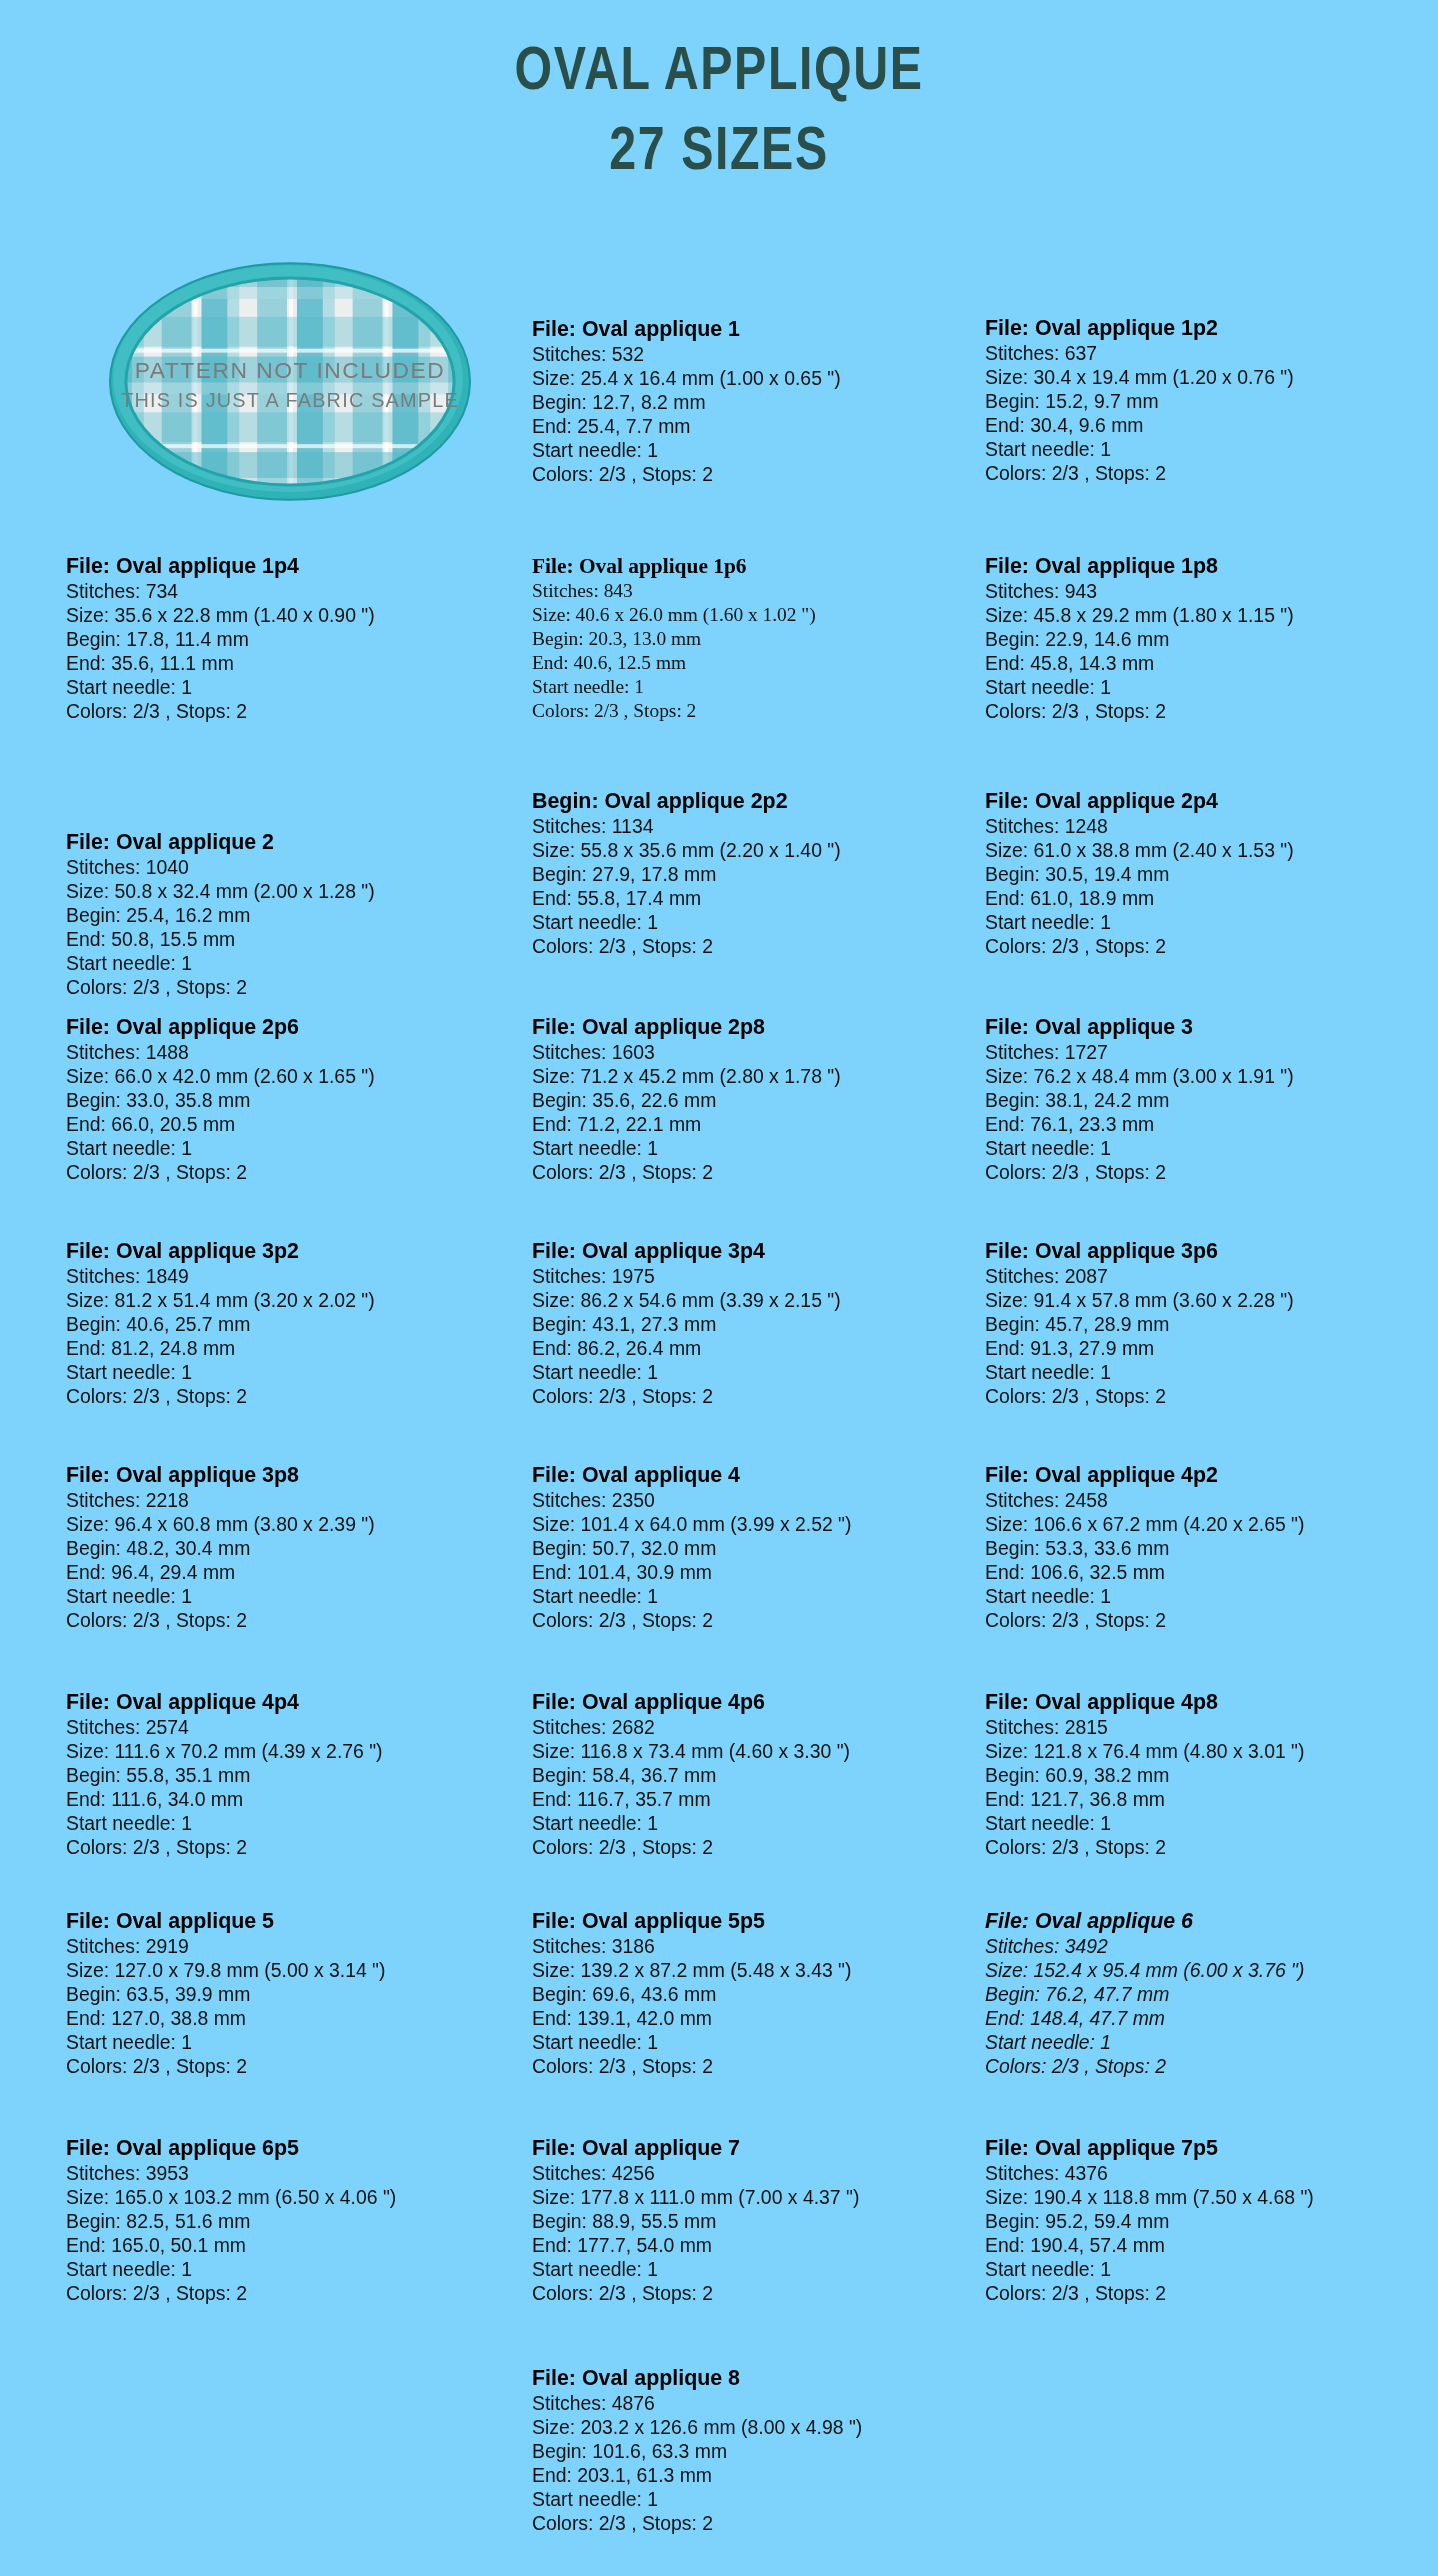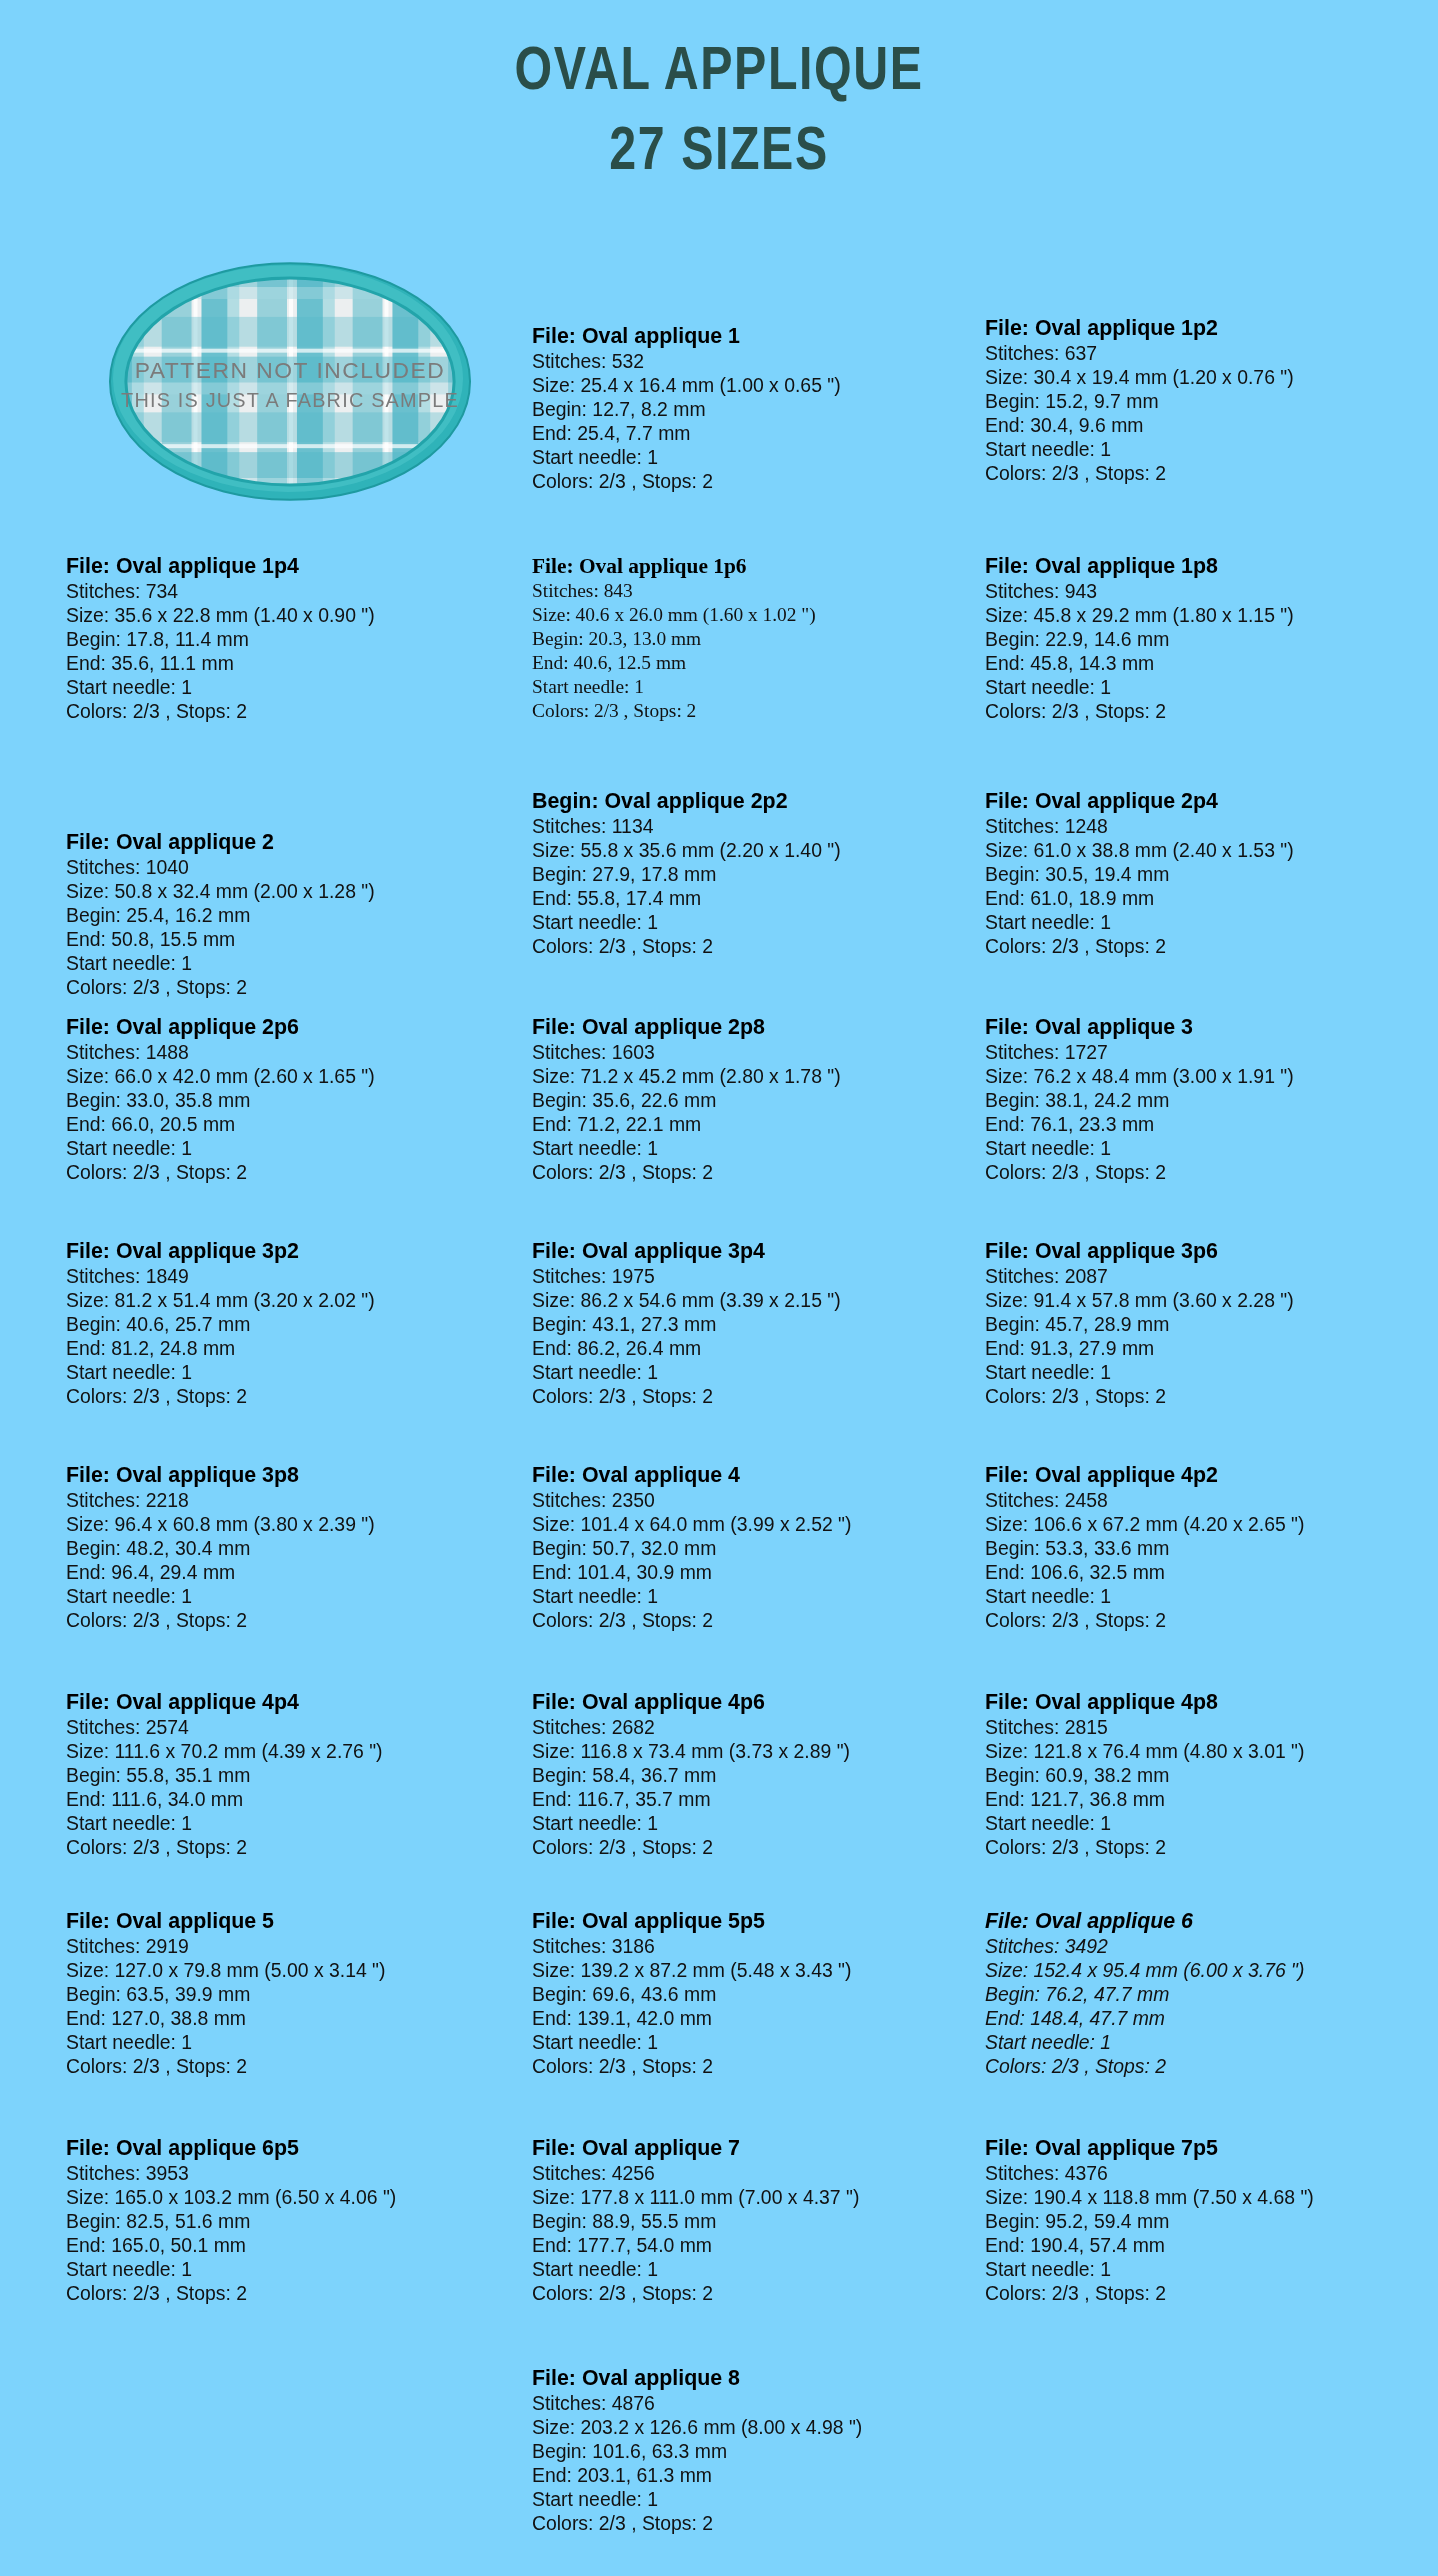--- a/index.html
+++ b/index.html
@@ -85,21 +85,21 @@
       <ellipse cx="185" cy="121" rx="181" ry="119" fill="#2fb3b9"></ellipse>
       <ellipse cx="185" cy="121" rx="181" ry="119" fill="none" stroke="#1e9aa0" stroke-width="2"></ellipse>
       <ellipse cx="183" cy="118" rx="176" ry="114" fill="#4cc4c9" opacity="0.6"></ellipse>
       <ellipse cx="185" cy="121" rx="165" ry="104" fill="url(#plaid)" stroke="#22a4aa" stroke-width="3"></ellipse>
       <text x="185" y="117" text-anchor="middle" class="sample-text" font-size="23" letter-spacing="1.5">PATTERN NOT INCLUDED</text>
       <text x="185" y="147" text-anchor="middle" class="sample-text" font-size="20" letter-spacing="1.2">THIS IS JUST A FABRIC SAMPLE</text>
     </svg>
   </div>
 
   <div id="blocks-root">
-      <div class="block" style="left: 532px; top: 323px;">
+      <div class="block" style="left: 532px; top: 316px;">
     <div class="file">File: Oval applique 1</div>
     <div class="ln">Stitches: 532</div>
     <div class="ln">Size: 25.4 x 16.4 mm (1.00 x 0.65 ")</div>
     <div class="ln">Begin: 12.7, 8.2 mm</div>
     <div class="ln">End: 25.4, 7.7 mm</div>
     <div class="ln">Start needle: 1</div>
     <div class="ln">Colors: 2/3 , Stops: 2</div>
   </div>
       <div class="block" style="left: 985px; top: 315px;">
     <div class="file">File: Oval applique 1p2</div>
@@ -250,21 +250,21 @@
     <div class="ln">Stitches: 2574</div>
     <div class="ln">Size: 111.6 x 70.2 mm (4.39 x 2.76 ")</div>
     <div class="ln">Begin: 55.8, 35.1 mm</div>
     <div class="ln">End: 111.6, 34.0 mm</div>
     <div class="ln">Start needle: 1</div>
     <div class="ln">Colors: 2/3 , Stops: 2</div>
   </div>
       <div class="block" style="left: 532px; top: 1689px;">
     <div class="file">File: Oval applique 4p6</div>
     <div class="ln">Stitches: 2682</div>
-    <div class="ln">Size: 116.8 x 73.4 mm (3.73 x 2.89 ")</div>
+    <div class="ln">Size: 116.8 x 73.4 mm (4.60 x 3.30 ")</div>
     <div class="ln">Begin: 58.4, 36.7 mm</div>
     <div class="ln">End: 116.7, 35.7 mm</div>
     <div class="ln">Start needle: 1</div>
     <div class="ln">Colors: 2/3 , Stops: 2</div>
   </div>
       <div class="block" style="left: 985px; top: 1689px;">
     <div class="file">File: Oval applique 4p8</div>
     <div class="ln">Stitches: 2815</div>
     <div class="ln">Size: 121.8 x 76.4 mm (4.80 x 3.01 ")</div>
     <div class="ln">Begin: 60.9, 38.2 mm</div>

